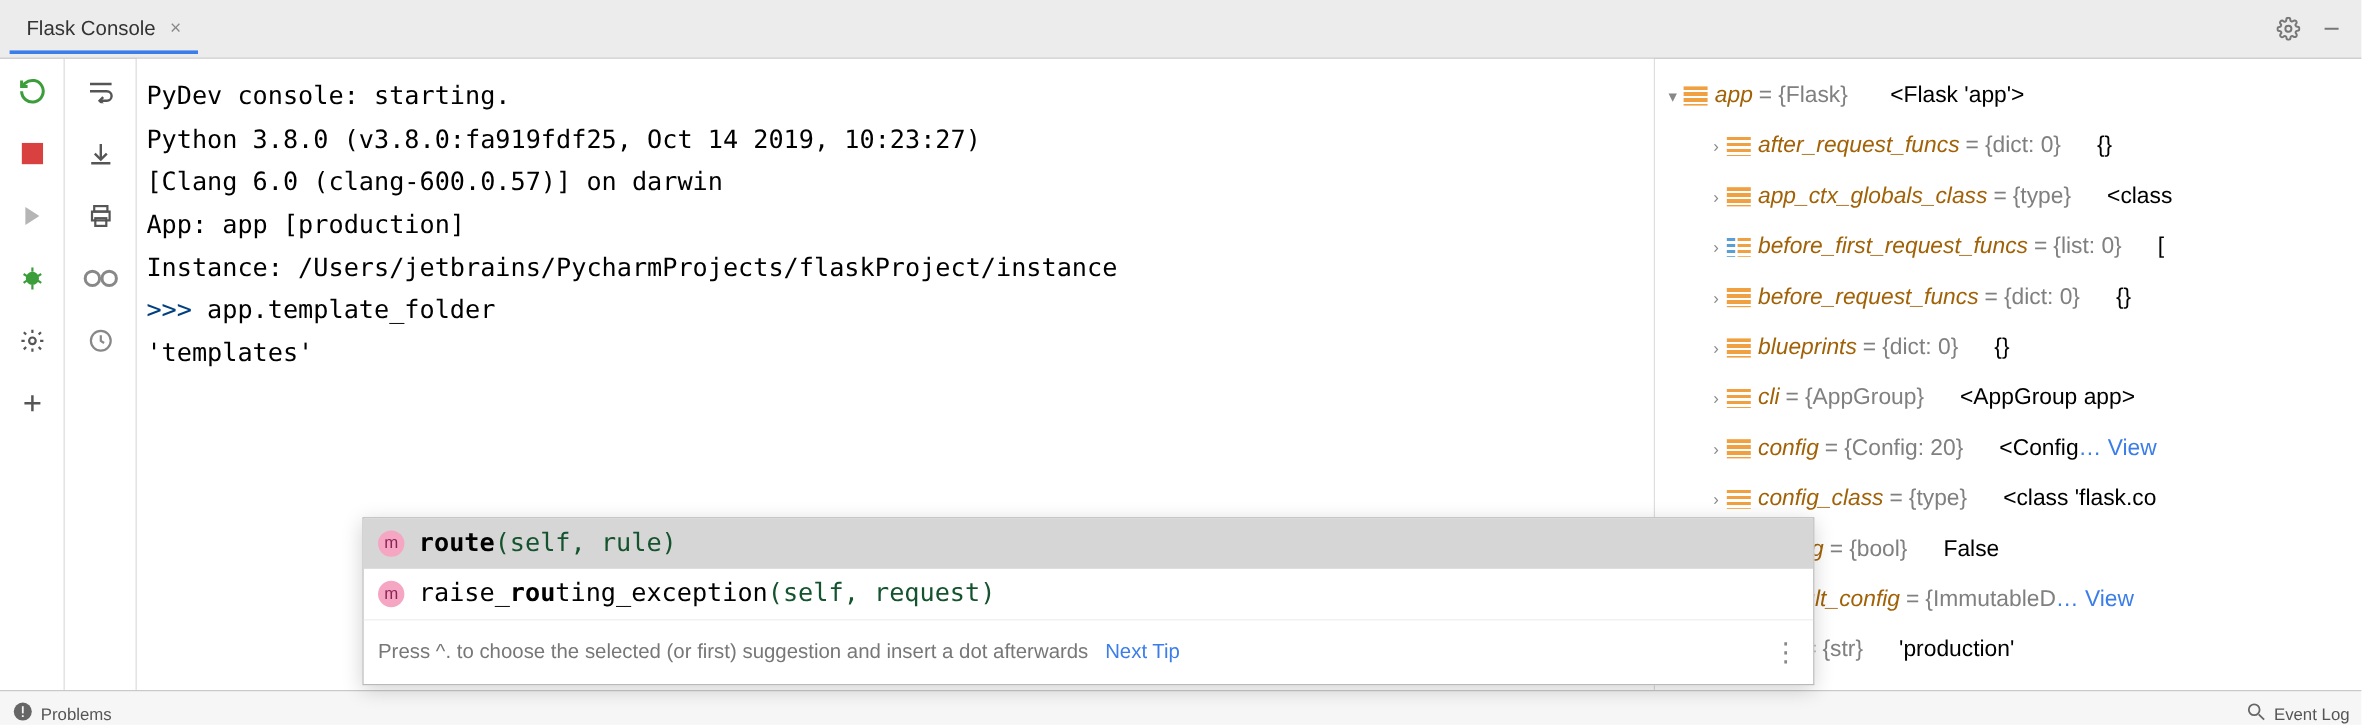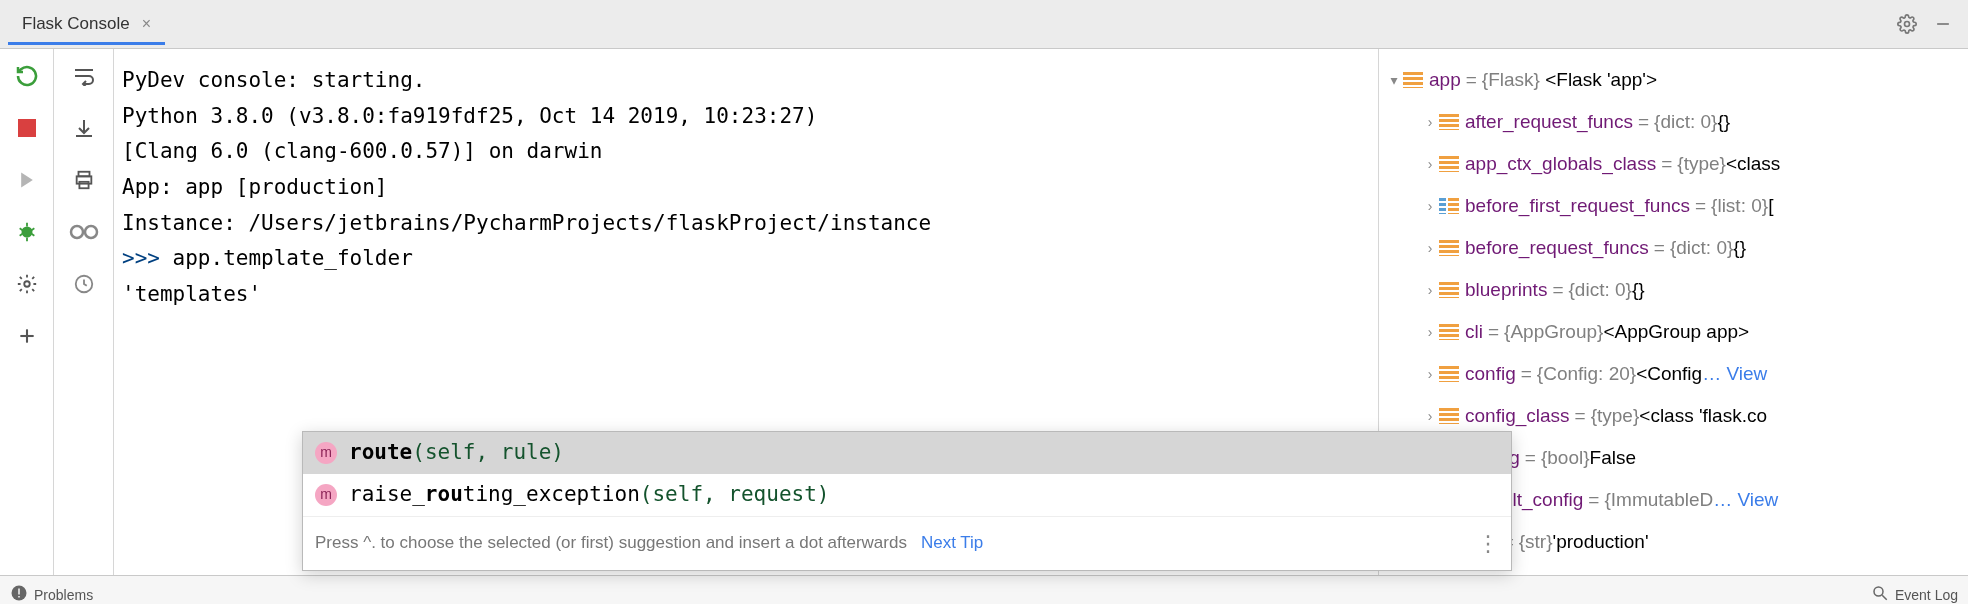--- a/index.html
+++ b/index.html
@@ -120,23 +120,23 @@
       font-size: 14px;
       flex-shrink: 0;
     }
     .varicon {
       width: 20px;
       height: 16px;
       display: inline-flex;
       margin-right: 6px;
       flex-shrink: 0;
     }
-    .varname { color: #701a75; font-weight: 500; }
+    .varname { color: #a16207; font-weight: 500; font-style: italic; }
     .vartype { color: #808080; }
-    .varval { color: #000; }
+    .varval { color: #000; margin-left: 30px; }
     .varlink { color: #3b7de9; }
     .eq { color: #808080; padding: 0 5px; }
     .popup {
       position: absolute;
       left: 188px;
       top: 382px;
       width: 1210px;
       background: #fff;
       border: 1px solid #b9b9b9;
       box-shadow: 0 4px 16px rgba(0,0,0,0.18);

